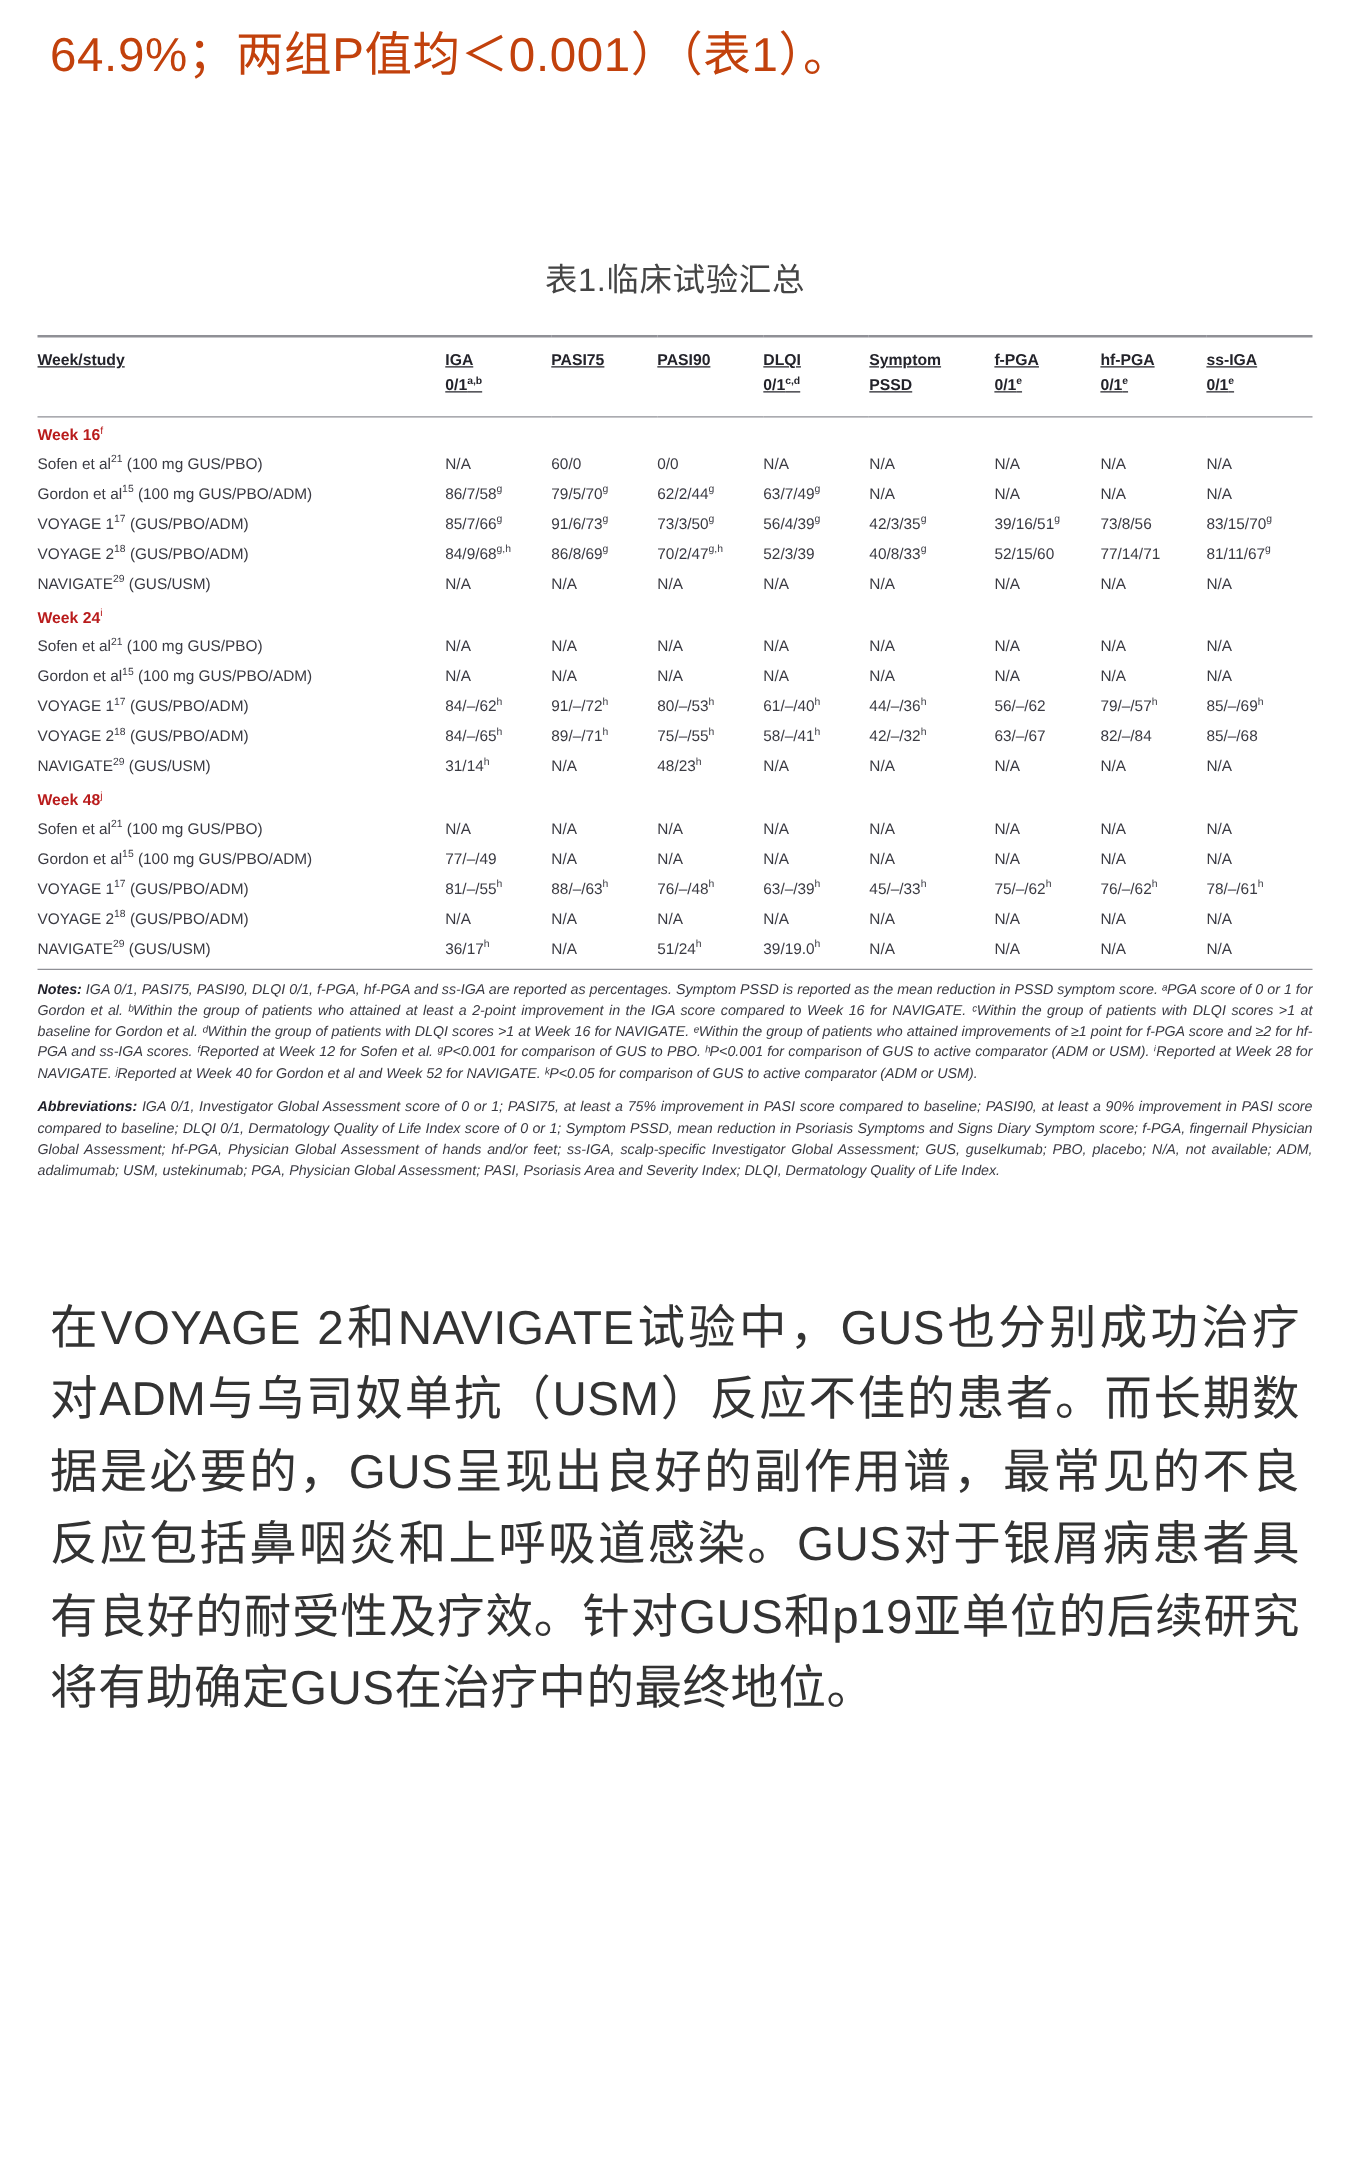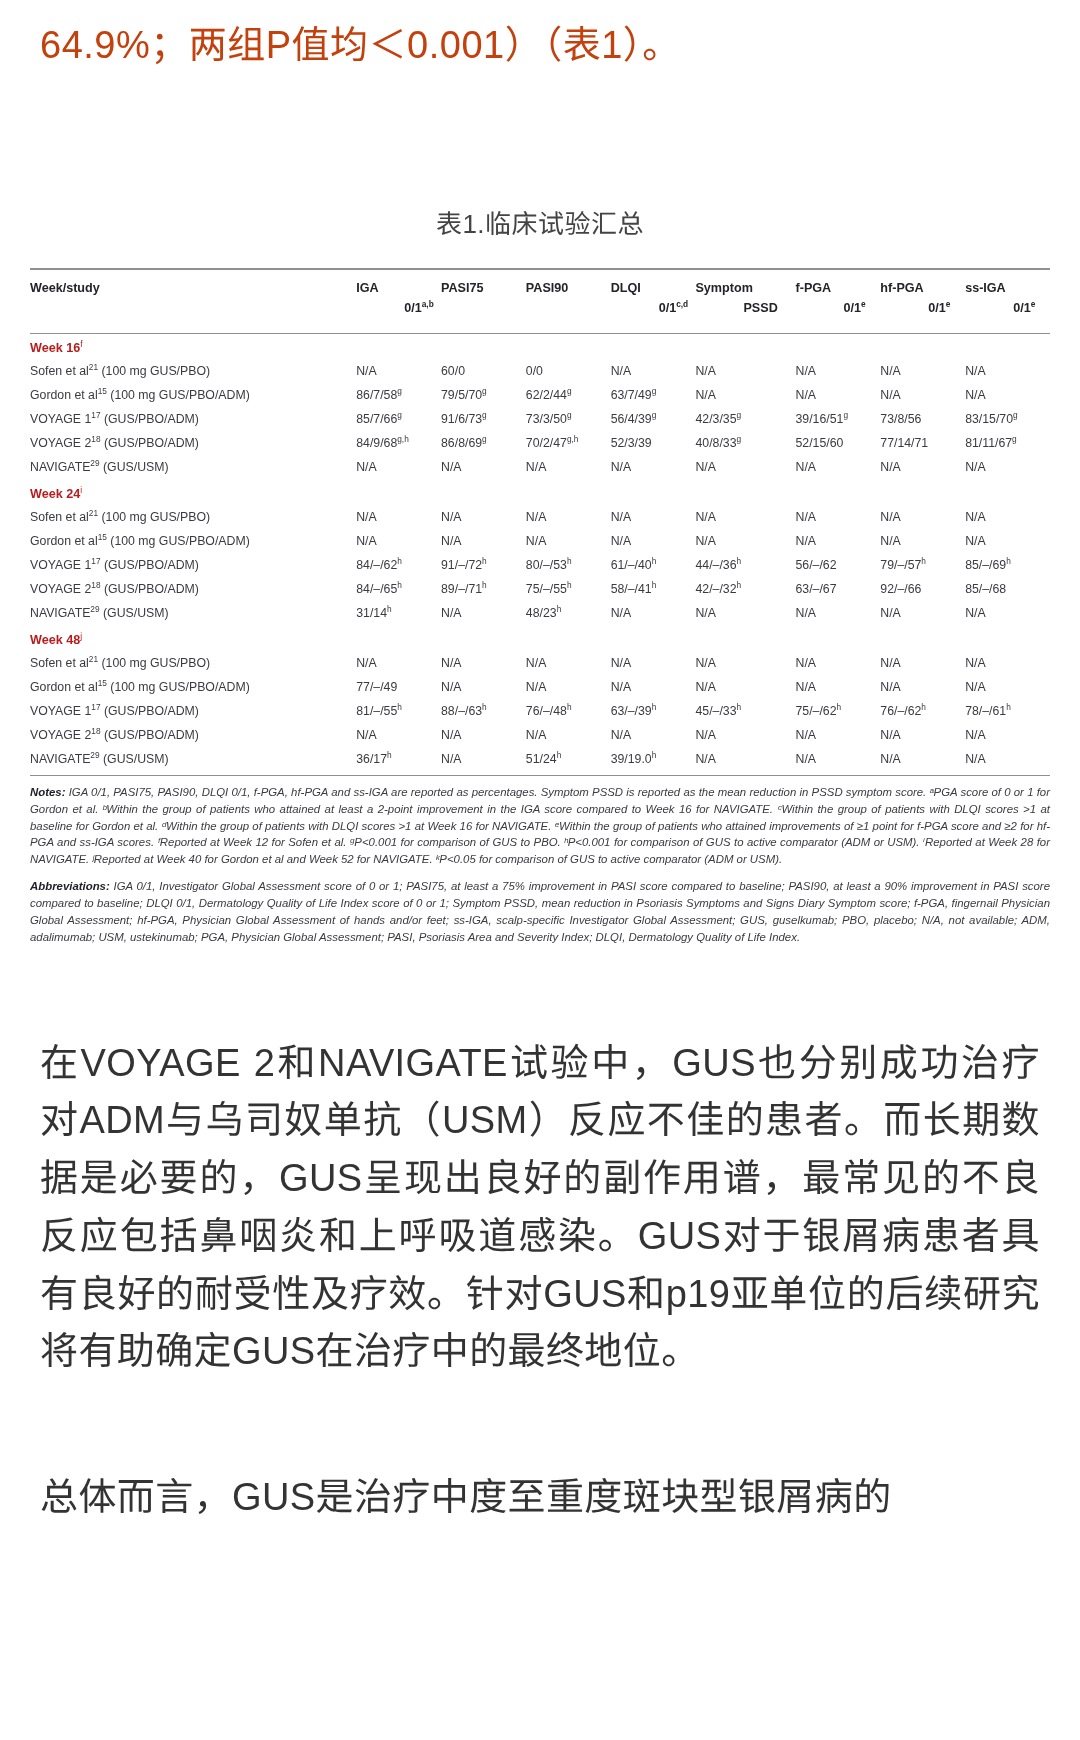--- a/index.html
+++ b/index.html
@@ -68,32 +68,33 @@
     color:#23232a;
     padding-bottom:4px;
     vertical-align:top;
   }
   thead tr.head-row th{
     border-top:2.5px solid #8f9096;
     border-bottom:1.6px solid #8f9096;
     padding-top:8px;
     padding-bottom:9px;
     height:46px;
+    text-decoration:underline;
   }
   .col-study{width:300px;}
   .col-d{width:78px;}
   .col-sym{width:92px;}
   tbody td{font-size:12.3px;}
   tbody tr.section-row td{
     font-weight:700;
     color:#b91c1c;
     padding-top:4px;
     font-size:12.6px;
   }
-  .hdr-two-line{display:block;margin-left:48px;}
+  .hdr-two-line{display:block;}
   sup{font-size:8.3px;line-height:0;vertical-align:super;font-weight:700;}
   tbody sup{font-weight:400;}
 
   .tbl-rule-bottom{
     border-top:1.6px solid #8f9096;
     height:0;
     margin-top:3px;
   }
 
   
@@ -253,21 +254,21 @@
             <td>85/–/69<sup>h</sup></td>
           </tr>
           <tr>
             <td>VOYAGE 2<sup>18</sup> (GUS/PBO/ADM)</td>
             <td>84/–/65<sup>h</sup></td>
             <td>89/–/71<sup>h</sup></td>
             <td>75/–/55<sup>h</sup></td>
             <td>58/–/41<sup>h</sup></td>
             <td>42/–/32<sup>h</sup></td>
             <td>63/–/67</td>
-            <td>92/–/66</td>
+            <td>82/–/84</td>
             <td>85/–/68</td>
           </tr>
           <tr>
             <td>NAVIGATE<sup>29</sup> (GUS/USM)</td>
             <td>31/14<sup>h</sup></td>
             <td>N/A</td>
             <td>48/23<sup>h</sup></td>
             <td>N/A</td>
             <td>N/A</td>
             <td>N/A</td>
@@ -337,15 +338,14 @@
     <div class="tbl-rule-bottom"></div>
 
     <div class="notes">
       <p><b>Notes:</b><span> IGA 0/1, PASI75, PASI90, DLQI 0/1, f-PGA, hf-PGA and ss-IGA are reported as percentages. Symptom PSSD is reported as the mean reduction in PSSD symptom score. ᵃPGA score of 0 or 1 for Gordon et al. ᵇWithin the group of patients who attained at least a 2-point improvement in the IGA score compared to Week 16 for NAVIGATE. ᶜWithin the group of patients with DLQI scores &gt;1 at baseline for Gordon et al. ᵈWithin the group of patients with DLQI scores &gt;1 at Week 16 for NAVIGATE. ᵉWithin the group of patients who attained improvements of ≥1 point for f-PGA score and ≥2 for hf-PGA and ss-IGA scores. ᶠReported at Week 12 for Sofen et al. ᵍP&lt;0.001 for comparison of GUS to PBO. ʰP&lt;0.001 for comparison of GUS to active comparator (ADM or USM). ⁱReported at Week 28 for NAVIGATE. ʲReported at Week 40 for Gordon et al and Week 52 for NAVIGATE. ᵏP&lt;0.05 for comparison of GUS to active comparator (ADM or USM).</span></p>
       <div class="notes-gap"></div>
       <p><b>Abbreviations:</b><span> IGA 0/1, Investigator Global Assessment score of 0 or 1; PASI75, at least a 75% improvement in PASI score compared to baseline; PASI90, at least a 90% improvement in PASI score compared to baseline; DLQI 0/1, Dermatology Quality of Life Index score of 0 or 1; Symptom PSSD, mean reduction in Psoriasis Symptoms and Signs Diary Symptom score; f-PGA, fingernail Physician Global Assessment; hf-PGA, Physician Global Assessment of hands and/or feet; ss-IGA, scalp-specific Investigator Global Assessment; GUS, guselkumab; PBO, placebo; N/A, not available; ADM, adalimumab; USM, ustekinumab; PGA, Physician Global Assessment; PASI, Psoriasis Area and Severity Index; DLQI, Dermatology Quality of Life Index.</span></p>
     </div>
   </div>
 
   <p class="body-para first">在VOYAGE 2和NAVIGATE试验中，GUS也分别成功治疗对ADM与乌司奴单抗（USM）反应不佳的患者。而长期数据是必要的，GUS呈现出良好的副作用谱，最常见的不良反应包括鼻咽炎和上呼吸道感染。GUS对于银屑病患者具有良好的耐受性及疗效。针对GUS和p19亚单位的后续研究将有助确定GUS在治疗中的最终地位。</p>
-  <p class="body-para second">总体而言，GUS是治疗中度至重度斑块型银屑病的</p>
 
 </div>
 
 </body></html>

